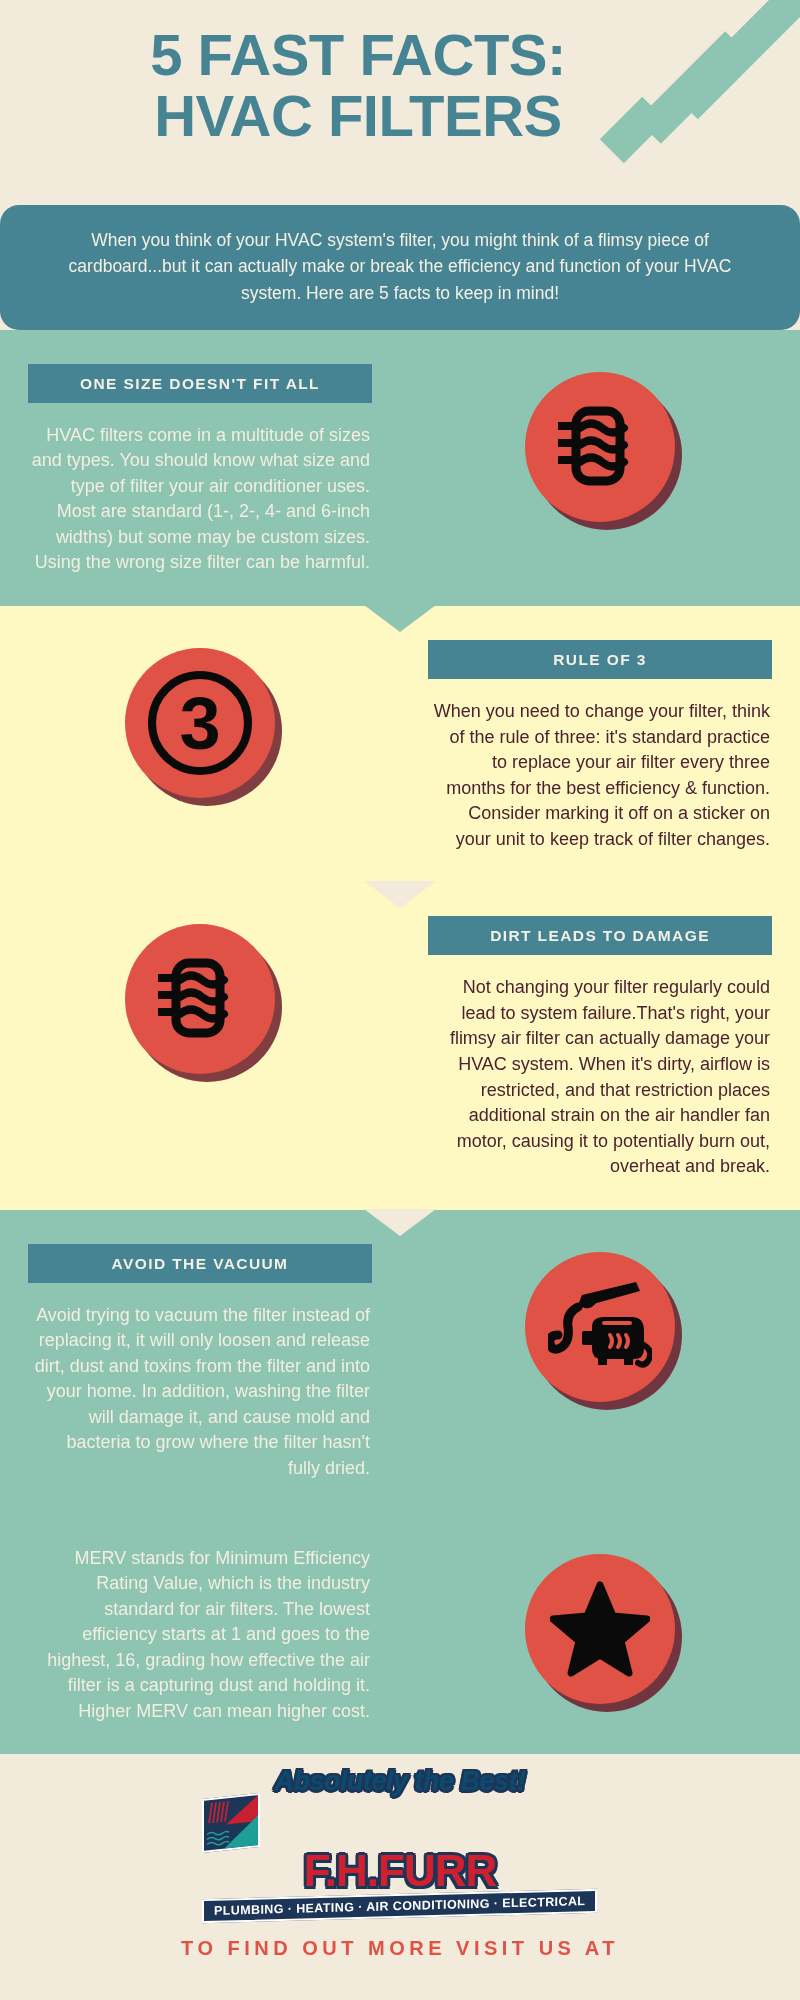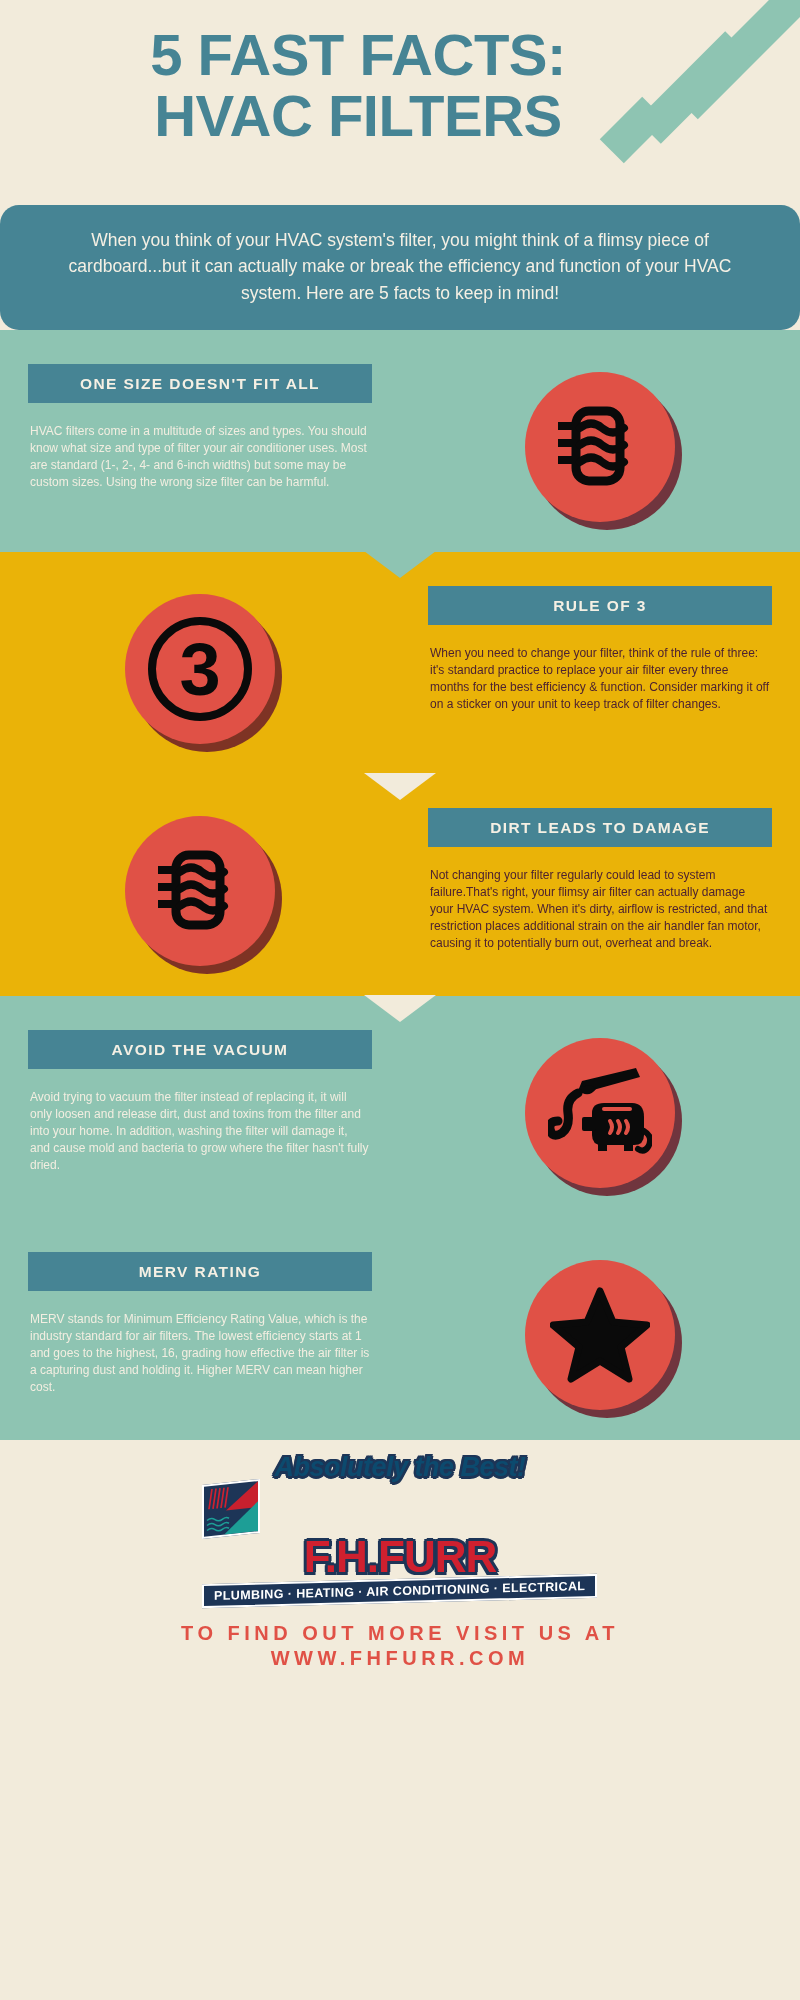--- a/index.html
+++ b/index.html
@@ -29,34 +29,34 @@
   
   .intro {
     background:#468494; color:#f5f0e4;
     padding:22px 52px 24px; text-align:center;
     font-size:17.5px; line-height:1.5;border-radius:19px;
   }
 
   
   .sect { position:relative; padding:34px 0 30px; }
   .sect.sage { background:#8ec4b2; }
-  .sect.cream { background:#eab308; }
+  .sect.cream { background:#fef9c3; }
   .row { display:flex; align-items:flex-start; }
   .row.rev { flex-direction:row-reverse; }
 
   .col-text { width:50%; padding:0 22px; }
   .col-icon { width:50%; display:flex; justify-content:center; align-items:flex-start; padding-top:8px; }
 
   .heading {
     background:#468494; color:#f5f0e4;
     font-size:15.5px; font-weight:bold; letter-spacing:1.4px;
     text-transform:uppercase; text-align:center;
     padding:11px 10px 10px; margin:0 6px 20px;
   }
-  .body { font-size:12px; line-height:1.42; text-align:left; padding:0 8px; }
+  .body { font-size:18px; line-height:1.42; text-align:right; padding:0 8px; }
   .sage .body { color:#f3eee1; }
   .cream .body { color:#4d2230; }
 
   
   .tri {
     position:absolute; bottom:-26px; left:50%;
     width:0; height:0; margin-left:-36px;
     border-left:36px solid transparent;
     border-right:36px solid transparent;
     z-index:5;
@@ -256,21 +256,20 @@
           </div>
         </div>
       </div>
     </div>
     <div class="tri sage-t"></div>
   </div>
 
   <div class="sect sage">
     <div class="row">
       <div class="col-text">
-        <div class="heading">MERV RATING</div>
         <div class="body">MERV stands for Minimum Efficiency Rating Value, which is the industry standard for air filters. The lowest efficiency starts at 1 and goes to the highest, 16, grading how effective the air filter is a capturing dust and holding it. Higher MERV can mean higher cost.</div>
       </div>
       <div class="col-icon">
         <div class="badge">
           <div class="shadow"></div>
           <div class="disc">
             <svg width="100" height="96" viewBox="0 0 100 96">
               <path d="M50 4 L63 35 L97 38 L71 60 L79 92 L50 74 L21 92 L29 60 L3 38 L37 35 Z" fill="#0a0a0a" stroke="#0a0a0a" stroke-width="7" stroke-linejoin="round"></path>
             </svg>
           </div>
@@ -302,17 +301,16 @@
               <path d="M1 14 q4 -3 8 0 q4 3 8 0 q3 -2 6 0"></path>
             </g>
           </svg>
         </div>
         <div class="logo-name">F.H.FURR</div>
       </div>
       <div class="logo-sub">PLUMBING · HEATING · AIR CONDITIONING · ELECTRICAL</div>
     </div>
     <div class="cta">
       <span>To find out more visit us at</span>
-      <span>www.fhfurr.com</span>
     </div>
   </div>
 
 </div>
 
 </body></html>

